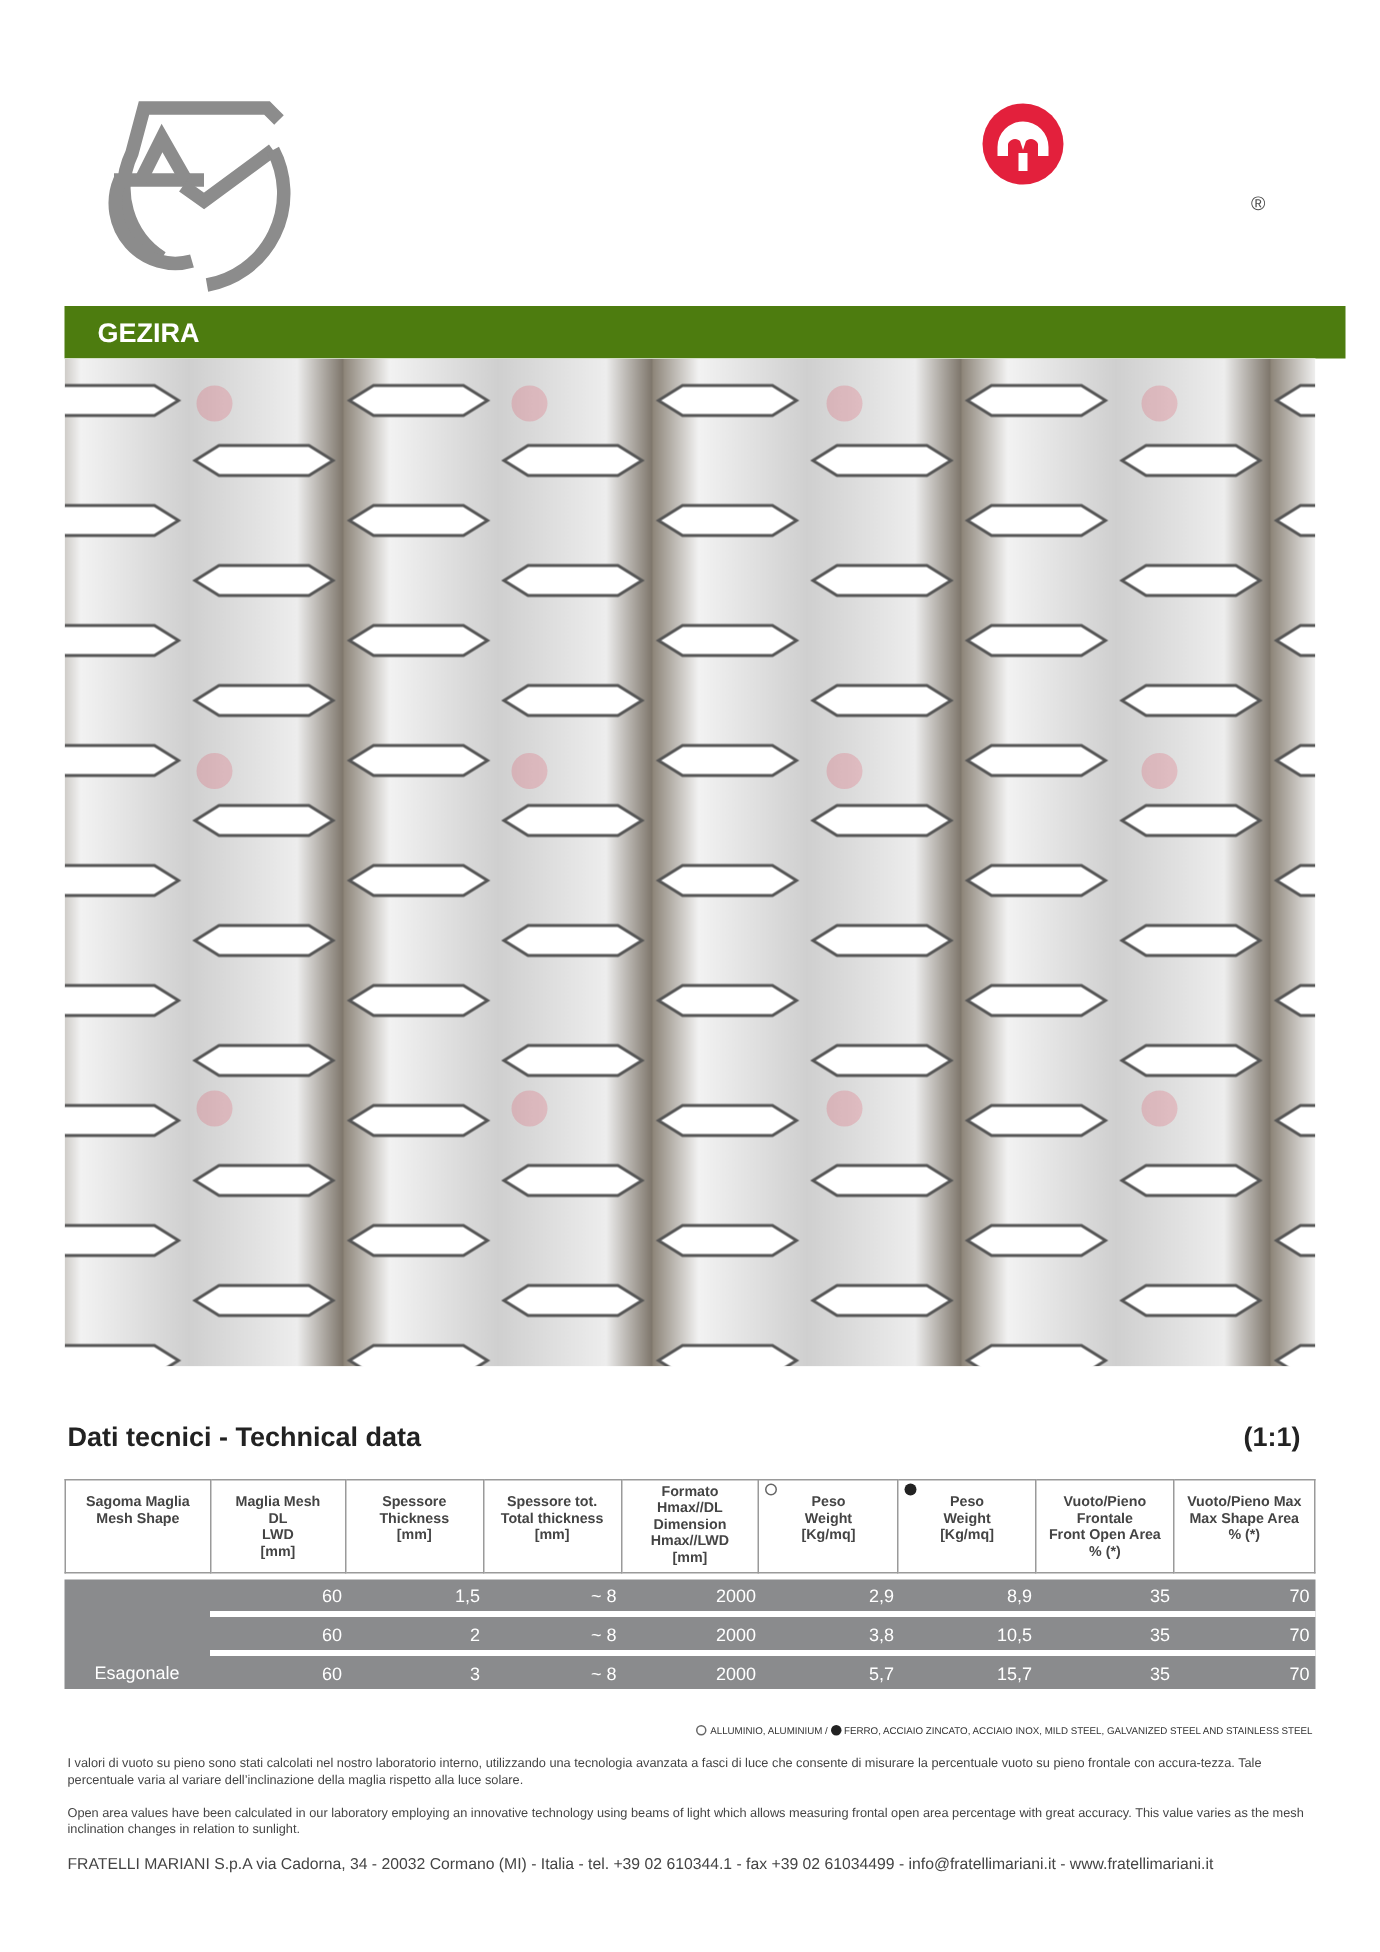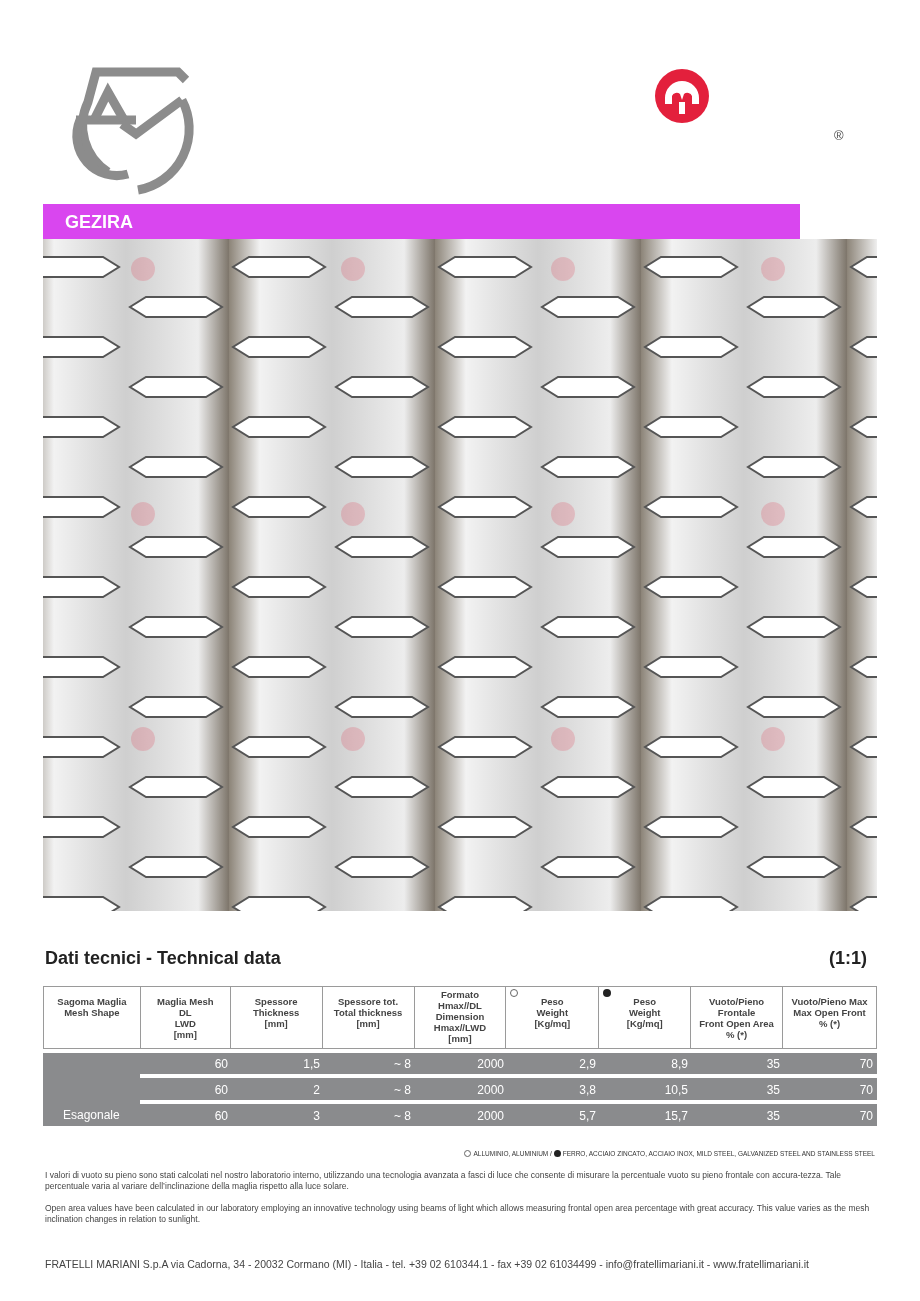--- a/index.html
+++ b/index.html
@@ -8,21 +8,21 @@
 
   .logo-left { position: absolute; left: 58px; top: 62px; width: 150px; height: 136px; }
   .logo-right { position: absolute; left: 528px; top: 68px; width: 320px; height: 120px; }
   .brand-circle { position: absolute; left: 126px; top: 0; width: 56px; height: 56px; }
   .brand-word { position: absolute; left: 0; top: 56px; white-space: nowrap; font-size: 44px; line-height: 48px; letter-spacing: -1px; color: #4b4b4b; }
   .brand-word .b { font-weight: bold; font-family: "Liberation Sans", sans-serif; }
   .brand-word .t { font-weight: normal; font-family: "Liberation Sans", sans-serif; }
   .brand-reg { position: absolute; left: 306px; top: 60px; font-size: 13px; color: #4b4b4b; }
   .brand-sub { position: absolute; left: 2px; top: 100px; font-size: 15px; letter-spacing: 3.3px; color: #4b4b4b; white-space: nowrap; }
 
-  .title-bar { position: absolute; left: 43px; top: 204px; width: 757px; height: 35px; background: #d946ef; }
+  .title-bar { position: absolute; left: 43px; top: 204px; width: 854px; height: 35px; background: #4d7c0f; }
   .title-bar span { position: absolute; left: 22px; top: 8px; color: #fff; font-weight: bold; font-size: 18px; }
 
   .mesh { position: absolute; left: 43px; top: 239px; width: 834px; height: 672px; background: #fff; overflow: hidden; }
 
   .section-title { position: absolute; left: 45px; top: 948px; font-size: 18px; font-weight: bold; color: #222; }
   .scale { position: absolute; right: 53px; top: 948px; font-size: 18px; font-weight: bold; color: #222; }
 
   table.hdr { position: absolute; left: 43px; top: 986px; width: 834px; height: 63px; border-collapse: collapse; }
   table.hdr td { border: 1px solid #9a9a9a; text-align: center; vertical-align: top; font-size: 9.5px; font-weight: bold; color: #444; line-height: 11px; padding-top: 9px; position: relative; }
   table.hdr td .ind { position: absolute; left: 4px; top: 2px; width: 8px; height: 8px; border-radius: 50%; }
@@ -32,21 +32,21 @@
   .rows { position: absolute; left: 43px; top: 1053px; width: 834px; height: 73px; }
   .row-bg { position: absolute; left: 0; width: 834px; background: #8a8b8d; }
   .row-sep { position: absolute; left: 97px; width: 737px; height: 4px; background: #fff; }
   .shape-label { position: absolute; left: 20px; font-size: 12px; color: #fff; margin-top: 40px; }
   .cell { position: absolute; width: 92px; text-align: right; font-size: 12px; color: #fff; }
 
   .legend { position: absolute; right: 45px; top: 1150px; font-size: 6.5px; color: #333; white-space: nowrap; }
   .legend .ind { display: inline-block; width: 7px; height: 7px; border-radius: 50%; vertical-align: -1px; margin-right: 2px; }
 
   .note { position: absolute; left: 45px; width: 830px; font-size: 8.5px; line-height: 11px; color: #444; }
-  .footer { position: absolute; left: 45px; top: 1237px; font-size: 10.5px; color: #444; white-space: nowrap; margin-top: 21px; }
+  .footer { position: absolute; left: 45px; top: 1237px; font-size: 10.5px; color: #444; white-space: nowrap; }
 </style>
 </head>
 <body>
 
 <div class="logo-left">
   <svg width="150" height="136" viewBox="0 0 150 136">
     <g fill="none" stroke="#8c8c8c" stroke-width="9" stroke-linecap="butt">
       <path d="M50 110 A55 55 0 0 1 30 40 L38 10 L120 10 L128 18"></path>
       <path d="M70 112 A40 40 0 0 1 22 58"></path>
       <path d="M18 58 L78 58"></path>
@@ -132,21 +132,21 @@
 Weight
 [Kg/mq]</span></td>
     <td style="width:92px"><span class="ind fill"></span><span style="white-space:pre-line">Peso
 Weight
 [Kg/mq]</span></td>
     <td style="width:92px"><span style="white-space:pre-line">Vuoto/Pieno
 Frontale
 Front Open Area
 % (*)</span></td>
     <td style="width:94px"><span style="white-space:pre-line">Vuoto/Pieno Max
-Max Open Front
+Max Shape Area
 % (*)</span></td>
   </tr>
 </tbody>
   </table>
 
 <div class="rows">
   <div class="row-bg" style="top:0;height:73px"></div>
   <div class="row-sep" style="top:21px"></div>
   <div class="row-sep" style="top:47px"></div>
   <span class="shape-label" style="top:15px">Esagonale</span>

